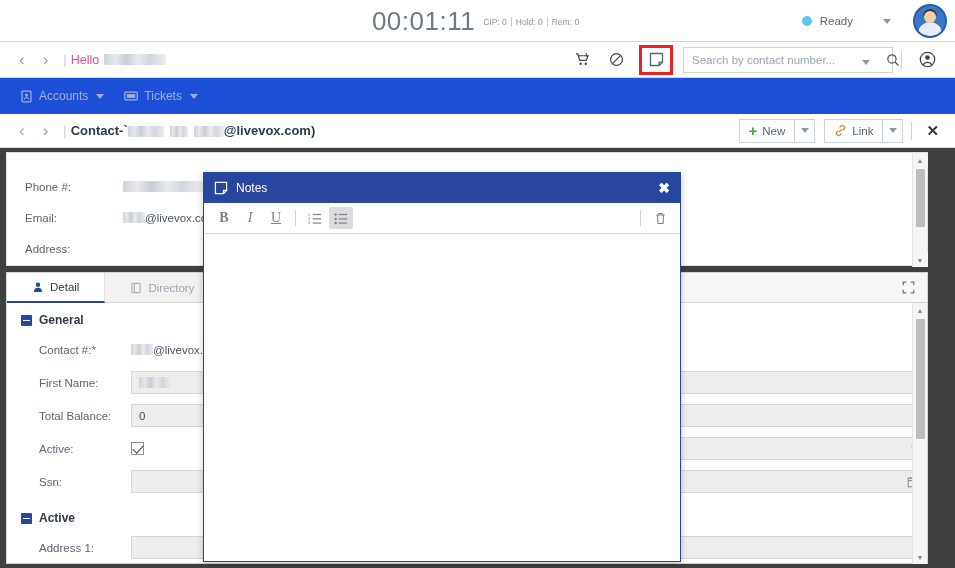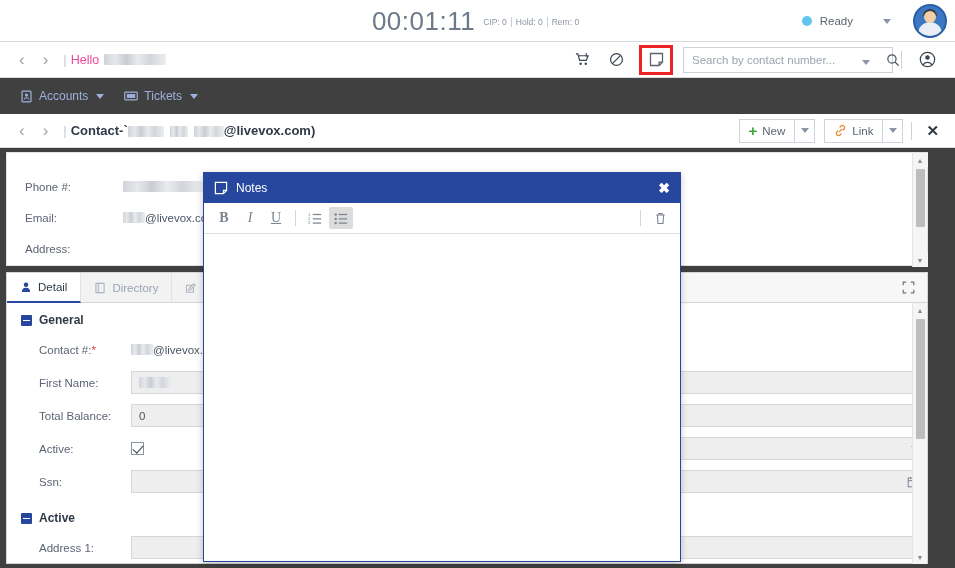--- a/index.html
+++ b/index.html
@@ -100,21 +100,21 @@
     padding: 0 8px; background: transparent; font-family: "Liberation Sans", sans-serif;
   }
   .searchbox input::placeholder { color: #9aa4b1; }
   .search-caret { padding: 0 8px; }
   .search-go { padding: 0 8px; border-left: none; display: flex; align-items: center; }
   .vbar { width: 1px; height: 18px; background: #ccd2d9; margin: 0 8px; }
 
   
   .menubar {
     position: absolute; left: 0; top: 78px; width: 955px; height: 36px;
-    background: #404040; display: flex; align-items: center; padding: 0 10px;
+    background: #1d4ed8; display: flex; align-items: center; padding: 0 10px;
   }
   .menu-item {
     display: flex; align-items: center; gap: 6px; height: 36px;
     padding: 0 10px; cursor: pointer; color: #9fb0dc; font-size: 12px;
   }
   .menu-item.active { color: #ffffff; font-weight: bold; }
   .menu-caret {
     width: 0; height: 0; border-left: 4px solid transparent;
     border-right: 4px solid transparent; border-top: 5px solid currentColor;
     margin-left: 2px;
@@ -168,21 +168,21 @@
   
   .tabs-panel {
     position: absolute; left: 6px; top: 124px; width: 922px; height: 292px;
     background: #ffffff; border: 1px solid #d6d6d6;
   }
   .tabs-bar {
     height: 30px; display: flex; align-items: stretch;
     border-bottom: 1px solid #d6d6d6; background: #f7f7f7; position: relative;
   }
   .tab {
-    display: flex; align-items: center; gap: 6px; padding: 0 13px;
+    display: flex; align-items: center; gap: 6px; padding: 0 25px;
     font-size: 11.5px; color: #9aa4b1; cursor: pointer; background: #f2f2f2;
     border-right: 1px solid #e2e2e2;
   }
   .tab.active {
     background: #ffffff; color: #2f3a48;
     border-bottom: 2px solid #27469d; margin-bottom: -1px;
   }
   .expand-icon {
     margin-left: auto; display: flex; align-items: center; padding: 0 12px;
     cursor: pointer;

